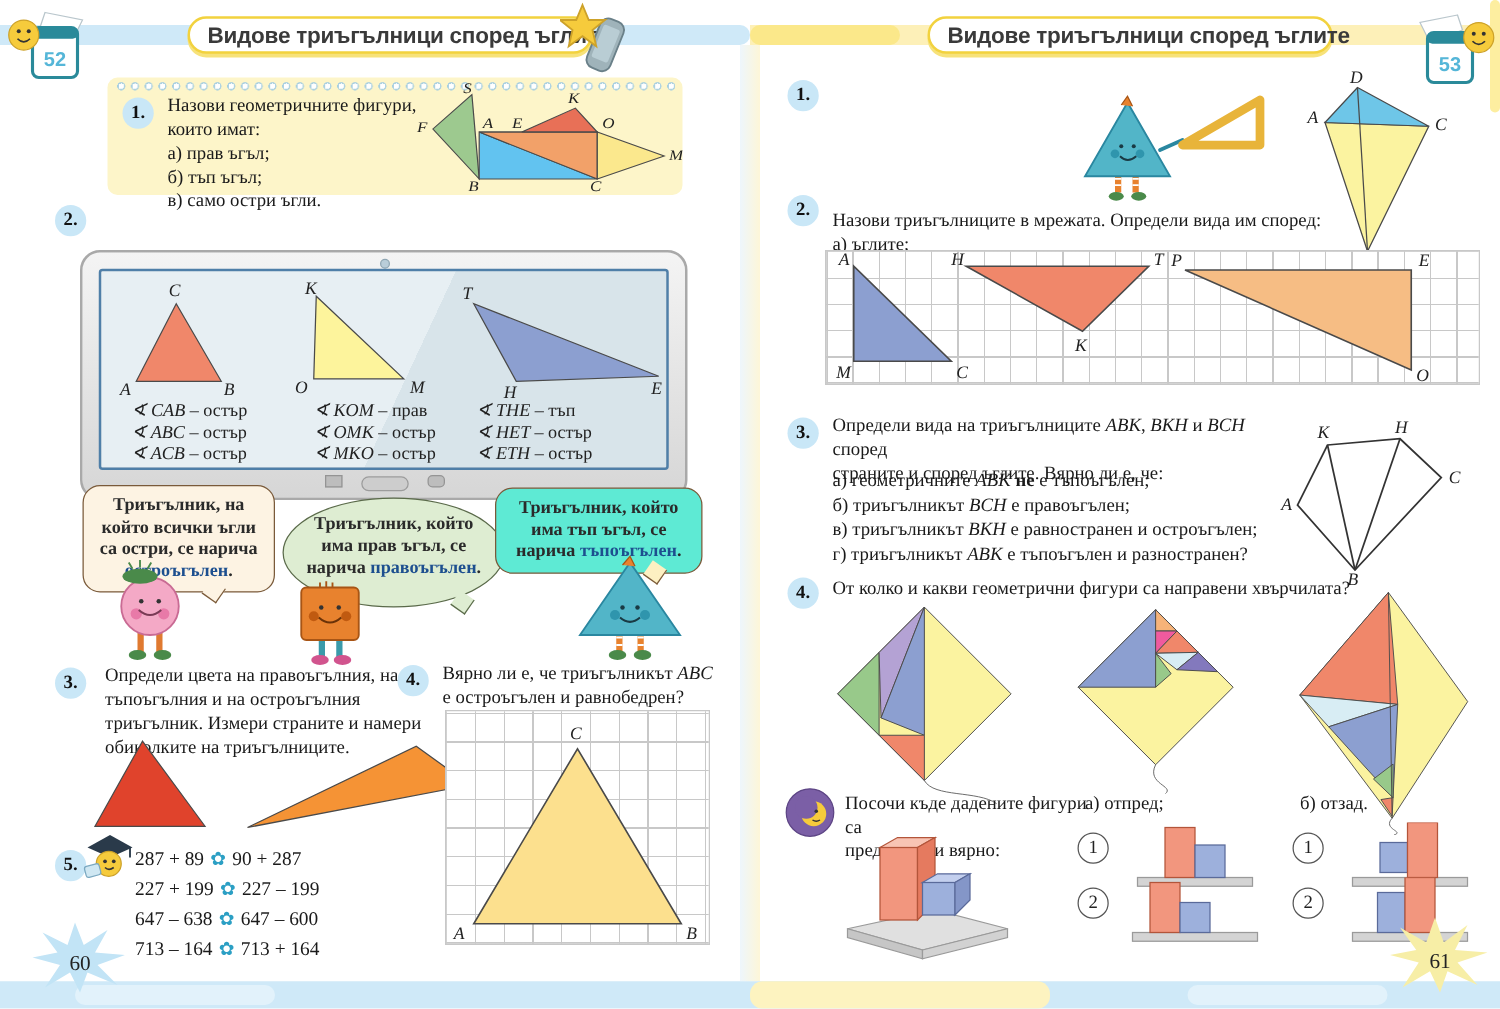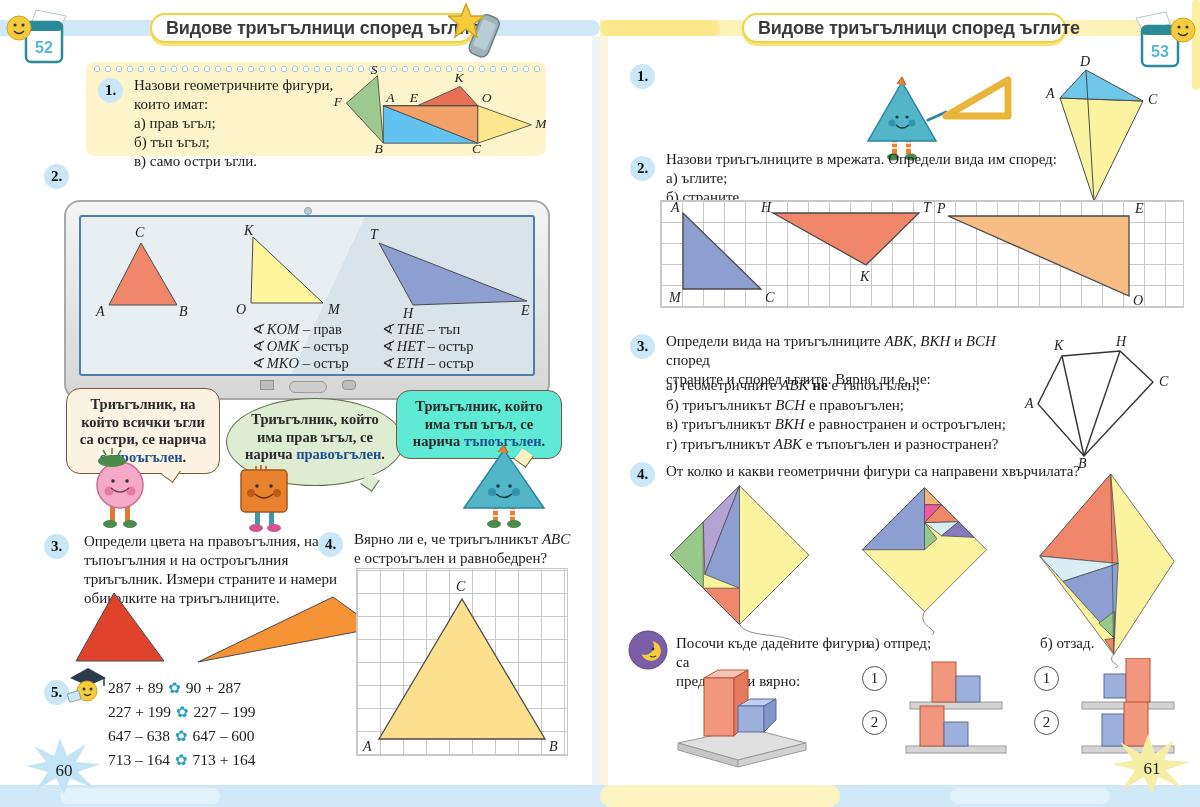--- a/index.html
+++ b/index.html
@@ -124,20 +124,25 @@
           <text x="98" y="95">B</text>
         <polygon points="172,16 170,82 242,82" fill="#fdf49c" stroke="#4a4a4a"></polygon>
         <text x="163" y="14">K</text>
           <text x="155" y="93">O</text>
           <text x="247" y="93">M</text>
         <polygon points="298,22 332,84 446,80" fill="#8c9fd0" stroke="#4a4a4a"></polygon>
         <text x="289" y="18">T</text>
           <text x="322" y="97">H</text>
           <text x="440" y="94">E</text>
       </svg>
+      <div class="abs" style="left:24px;top:104px">
+        <div class="angrow"><span>∢ CAB</span> <span class="kind">– остър</span></div>
+        <div class="angrow"><span>∢ ABC</span> <span class="kind">– остър</span></div>
+        <div class="angrow"><span>∢ ACB</span> <span class="kind">– остър</span></div>
+      </div>
       <div class="abs" style="left:170px;top:104px">
         <div class="angrow"><span>∢ KOM</span> <span class="kind">– прав</span></div>
         <div class="angrow"><span>∢ OMK</span> <span class="kind">– остър</span></div>
         <div class="angrow"><span>∢ MKO</span> <span class="kind">– остър</span></div>
       </div>
       <div class="abs" style="left:300px;top:104px">
         <div class="angrow"><span>∢ THE</span> <span class="kind">– тъп</span></div>
         <div class="angrow"><span>∢ HET</span> <span class="kind">– остър</span></div>
         <div class="angrow"><span>∢ ETH</span> <span class="kind">– остър</span></div>
       </div>
@@ -267,21 +272,21 @@
     <polygon points="32,42 66,145 115,45" fill="#fbf3a0" stroke="#4a4a4a"></polygon>
     <polygon points="58,14 32,42 115,45" fill="#6ec6e8" stroke="#4a4a4a"></polygon>
     <line x1="58" y1="14" x2="66" y2="145" stroke="#4a4a4a"></line>
     <text x="52" y="10">D</text>
     <text x="18" y="42">A</text>
     <text x="120" y="48">C</text>
     <text x="60" y="158">B</text>
   </svg>
 
   <div class="num" style="left:630px;top:156px">2.</div>
-  <div class="txt" style="left:666px;top:150px;width:520px">
+  <div class="txt" style="left:666px;top:168px;width:520px">
     <div>Назови триъгълниците в мрежата. Определи вида им според:</div>
       <div>а) ъглите;</div>
       <div>б) страните.</div>
   </div>
   <div class="grid21" style="left:660px;top:200px;width:522px;height:106px">
     <svg class="abs" style="left:0;top:0" width="522" height="106" viewBox="0 0 522 106">
       <polygon points="22,12 22,88 100,88" fill="#8c9fd0" stroke="#4a4a4a" stroke-width="1.3"></polygon>
       <text x="10" y="11">A</text>
       <text x="8" y="101">M</text>
       <text x="104" y="101">C</text>

